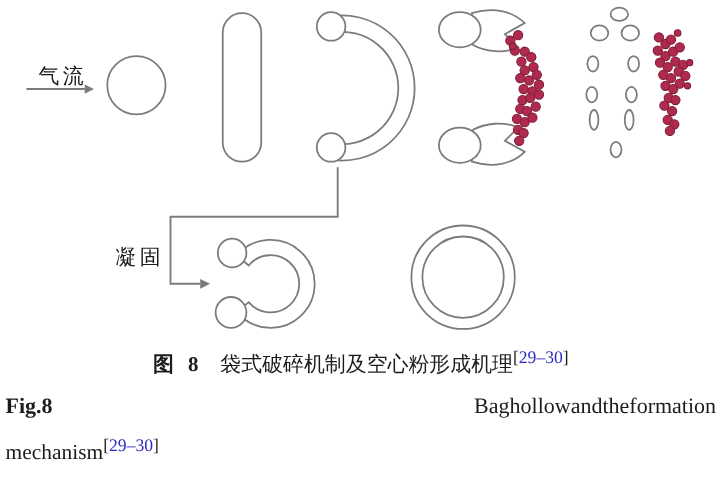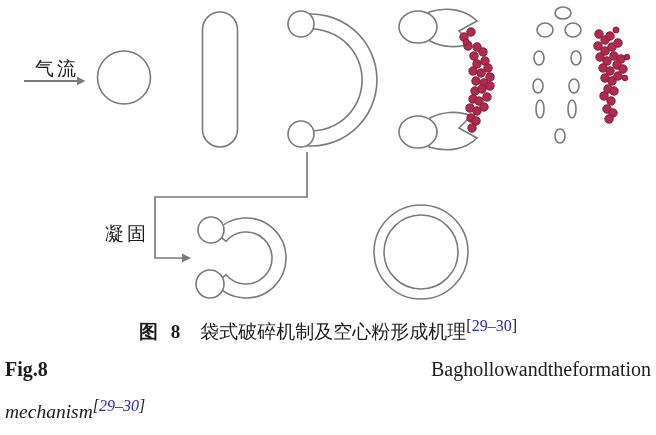--- a/index.html
+++ b/index.html
@@ -31,21 +31,21 @@
   .caption-zh .fig-label{font-weight:bold;margin-right:16px;letter-spacing:4px;}
   .caption-en-line1{
     position:absolute;left:5px;right:5px;top:356px;
     font-size:20px;line-height:27px;
     text-align:justify;text-align-last:justify;white-space:nowrap;
     display:flex;justify-content:space-between;align-items:baseline;
   }
   .caption-en-line1 .fig-label{font-weight:bold;}
   .caption-en-line1 .words{flex:1;display:flex;justify-content:flex-end;margin-left:14px;}
   .caption-en-line2{
-    position:absolute;left:5px;top:392px;font-size:19.5px;line-height:27px;font-style:italic;
+    position:absolute;left:5px;top:392px;font-size:19.5px;line-height:27px;
   }
   .cite{font-size:16px;vertical-align:7px;letter-spacing:0;}
   .cite .num{color:var(--cite);}
 </style>
 </head>
 <body>
 
 <div class="page">
 
   <svg class="diagram" width="656" height="310" viewBox="0 0 656 310" xmlns="http://www.w3.org/2000/svg">

